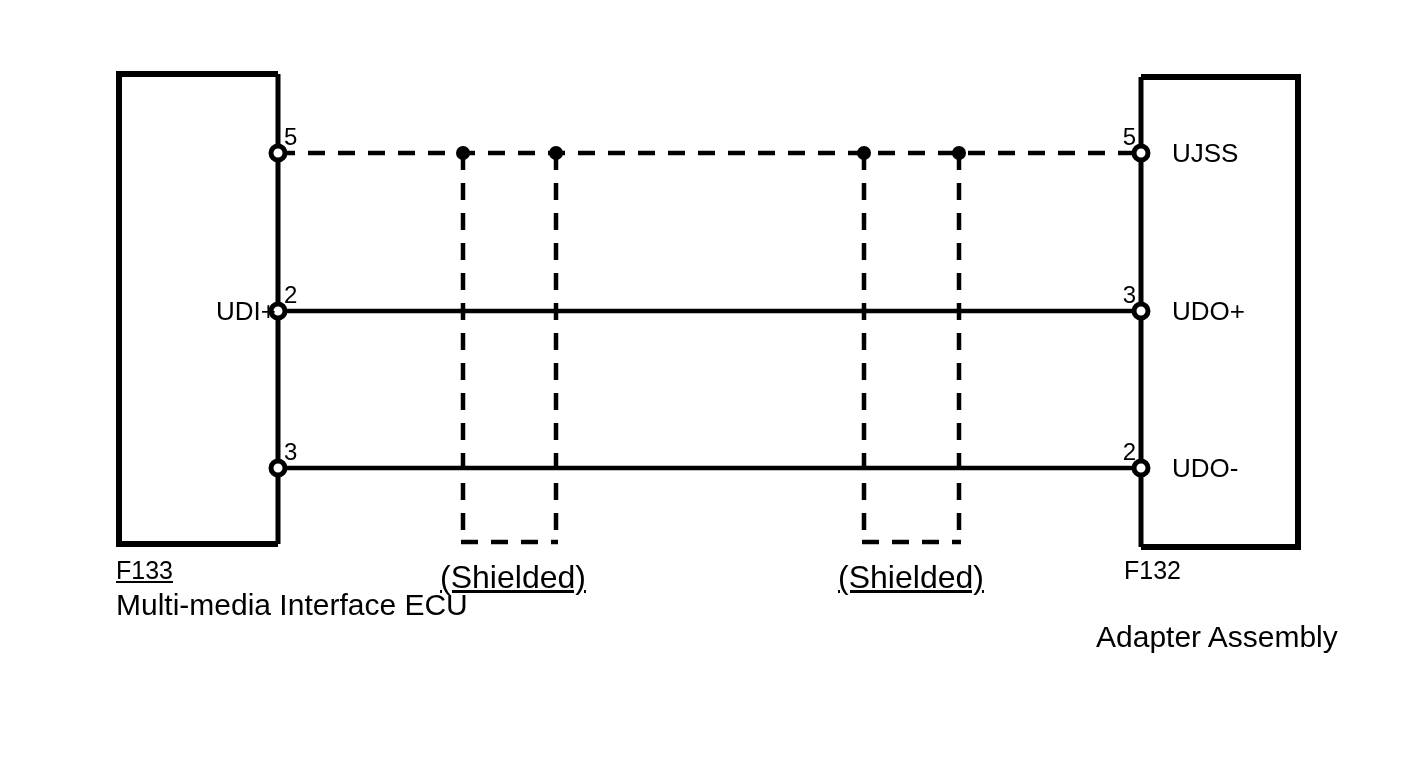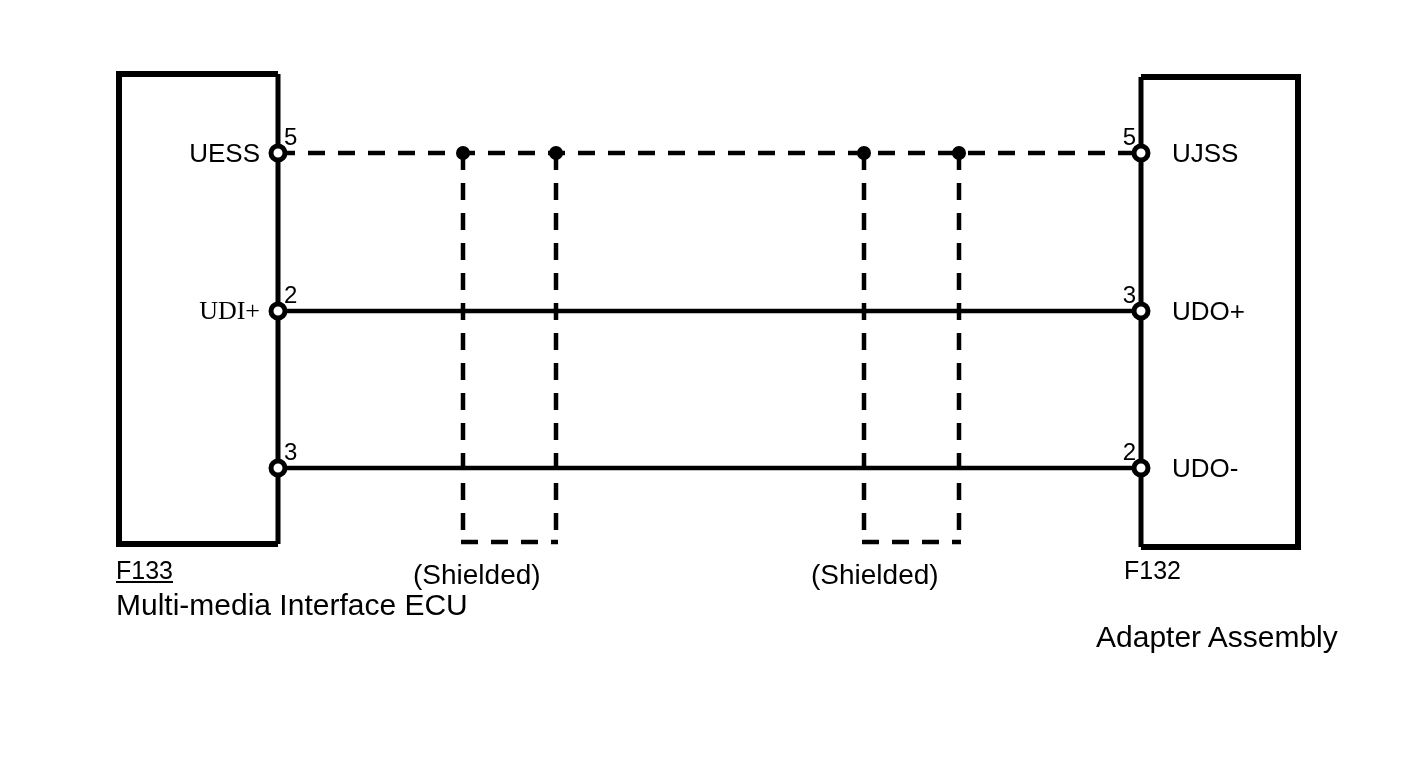--- a/index.html
+++ b/index.html
@@ -42,21 +42,23 @@
   .pin-num {
     font-size: 24px;
   }
   .conn-id {
     font-size: 25px;
   }
   .conn-name {
     font-size: 30px;
   }
   .shield-label {
-    font-size: 28px;
+    font-size: 32px;
+    text-align: center;
+    text-decoration: underline;
   }
 </style>
 </head>
 <body>
 
 <div id="stage">
 
   <svg id="diagram" viewBox="0 0 1424 759" xmlns="http://www.w3.org/2000/svg">
 
     <g>
@@ -96,24 +98,23 @@
     <circle cx="278" cy="153" r="7" fill="#ffffff" stroke="#000000" stroke-width="5"></circle>
     <circle cx="278" cy="311" r="7" fill="#ffffff" stroke="#000000" stroke-width="5"></circle>
     <circle cx="278" cy="468" r="7" fill="#ffffff" stroke="#000000" stroke-width="5"></circle>
 
     <circle cx="1141" cy="153" r="7" fill="#ffffff" stroke="#000000" stroke-width="5"></circle>
     <circle cx="1141" cy="311" r="7" fill="#ffffff" stroke="#000000" stroke-width="5"></circle>
     <circle cx="1141" cy="468" r="7" fill="#ffffff" stroke="#000000" stroke-width="5"></circle>
 
   </svg>
 
-  <div class="txt pin-label" style="left:80px; top:140px; width:180px;">UESS</div>
   <div class="txt pin-num" style="left:284px; top:125px;">5</div>
 
-  <div class="txt pin-label" style="left:80px; top:298px; width:180px;font-family:Liberation Serif, serif;">UDI+</div>
+  <div class="txt pin-label" style="left:96px; top:298px; width:180px;">UDI+</div>
   <div class="txt pin-num" style="left:284px; top:283px;">2</div>
 
   <div class="txt pin-num" style="left:284px; top:440px;">3</div>
 
   <div class="txt pin-label-r" style="left:1152px; top:140px;">UJSS</div>
   <div class="txt pin-num" style="left:1112px; top:125px; width:24px; text-align:right;">5</div>
 
   <div class="txt pin-label-r" style="left:1152px; top:298px;">UDO+</div>
   <div class="txt pin-num" style="left:1112px; top:283px; width:24px; text-align:right;">3</div>
 

